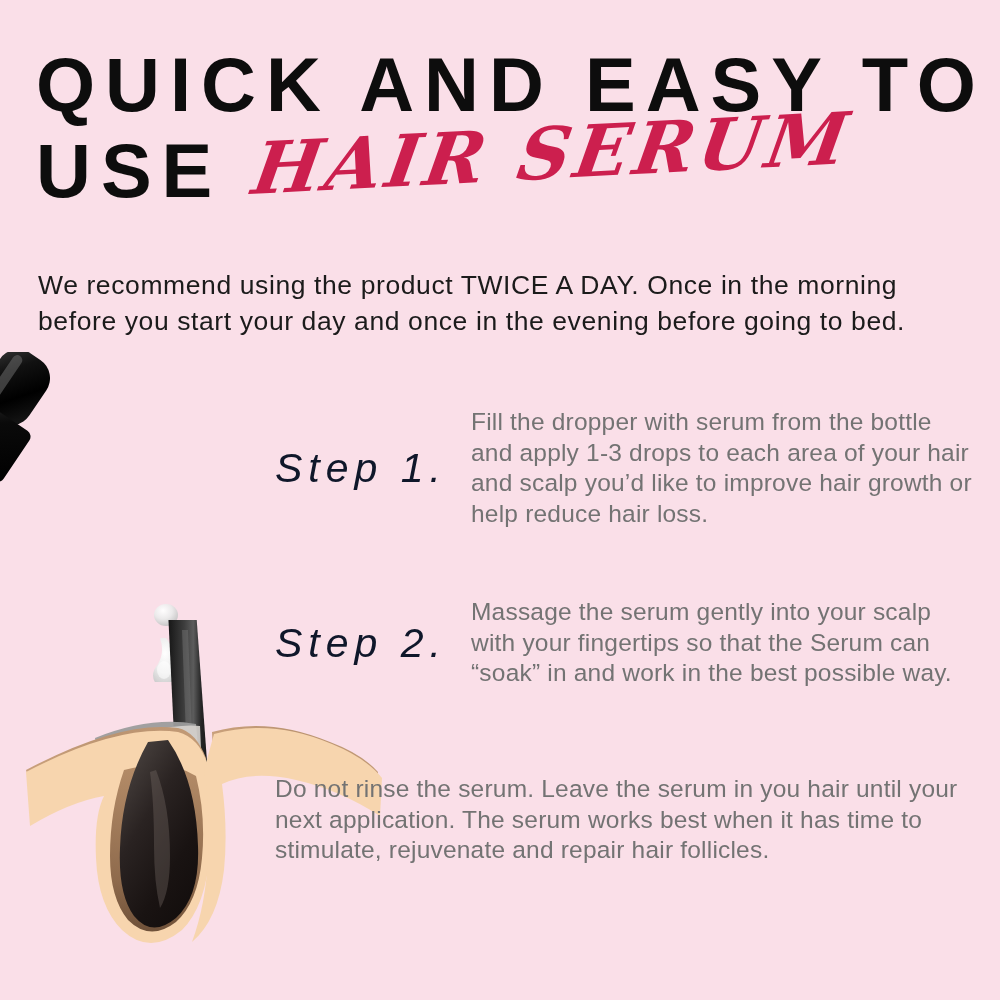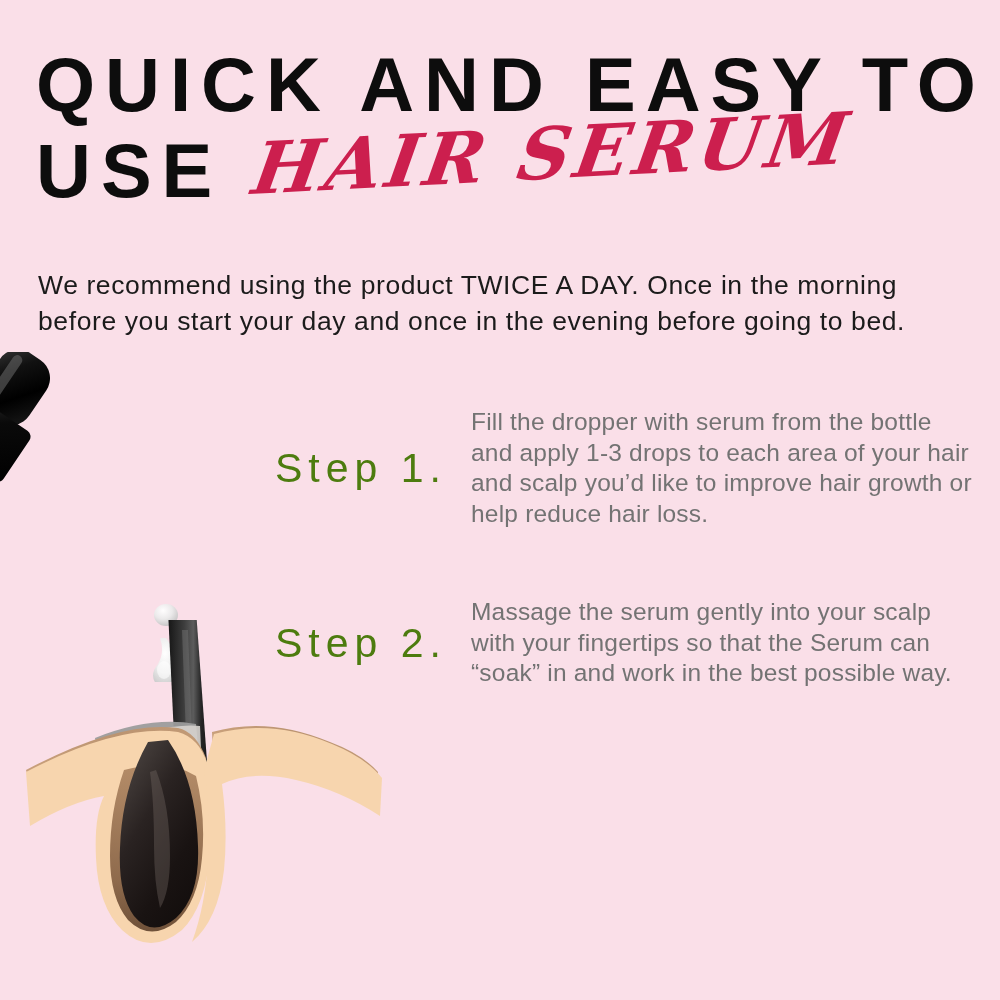--- a/index.html
+++ b/index.html
@@ -74,23 +74,24 @@
     display:flex;
     align-items:center;
     margin-bottom:40px;
   }
   .step-row:last-child { margin-bottom:0; }
 
   .step-label {
     flex:0 0 196px;
     font-size:41px;
     letter-spacing:6px;
-    color:#4d7c0f;
+    color:#0f172a;
     line-height:46px;
     white-space:nowrap;
+    font-style:italic;
   }
   .step-text {
     flex:1;
     font-size:24.5px;
     line-height:30.5px;
     letter-spacing:0.2px;
     color:#737373;
   }
   
   .step-1 { min-height:148px; }
@@ -243,17 +244,18 @@
       <div class="step-label">Step 1.</div>
       <div class="step-text">Fill the dropper with serum from the bottle and apply 1-3 drops to each area of your hair and scalp you’d like to improve hair growth or help reduce hair loss.</div>
     </div>
 
     <div class="step-row step-2">
       <div class="step-label">Step 2.</div>
       <div class="step-text">Massage the serum gently into your scalp with your fingertips so that the Serum can “soak” in and work in the best possible way.</div>
     </div>
 
     <div class="step-row step-3">
+      <div class="step-text">Do not rinse the serum. Leave the serum in you hair until your next application. The serum works best when it has time to stimulate, rejuvenate and repair hair follicles.</div>
     </div>
 
   </div>
 
 </div>
 
 </body></html>

